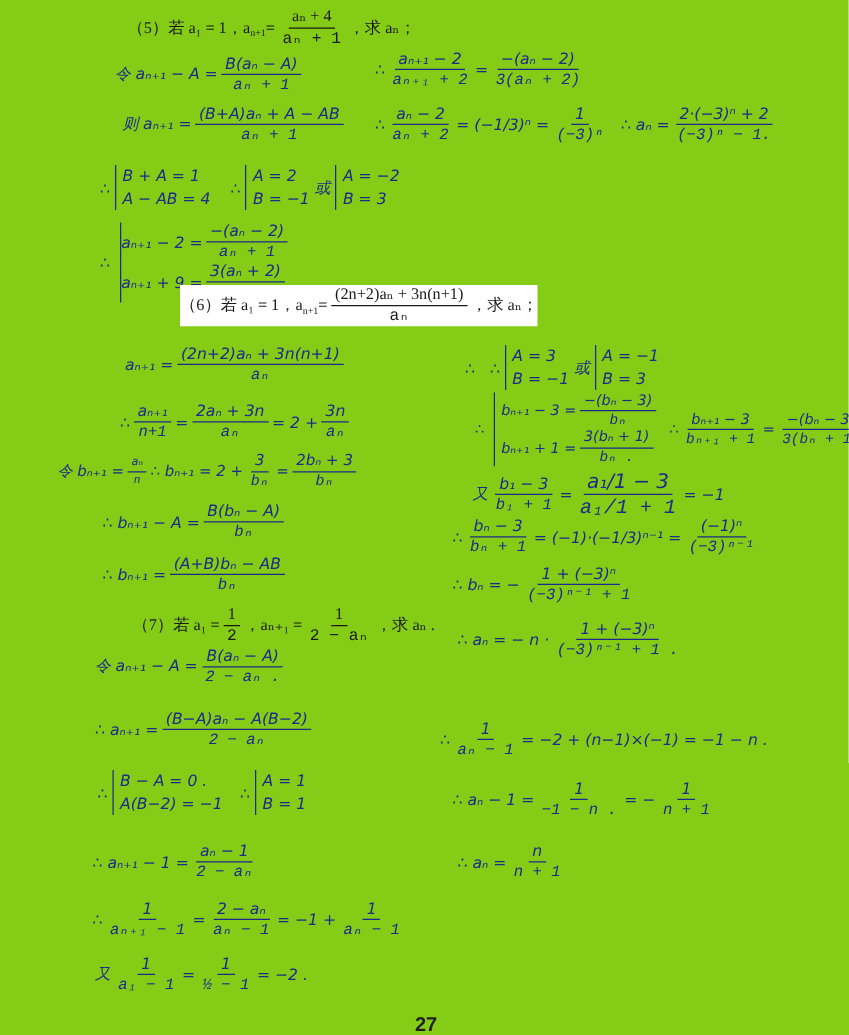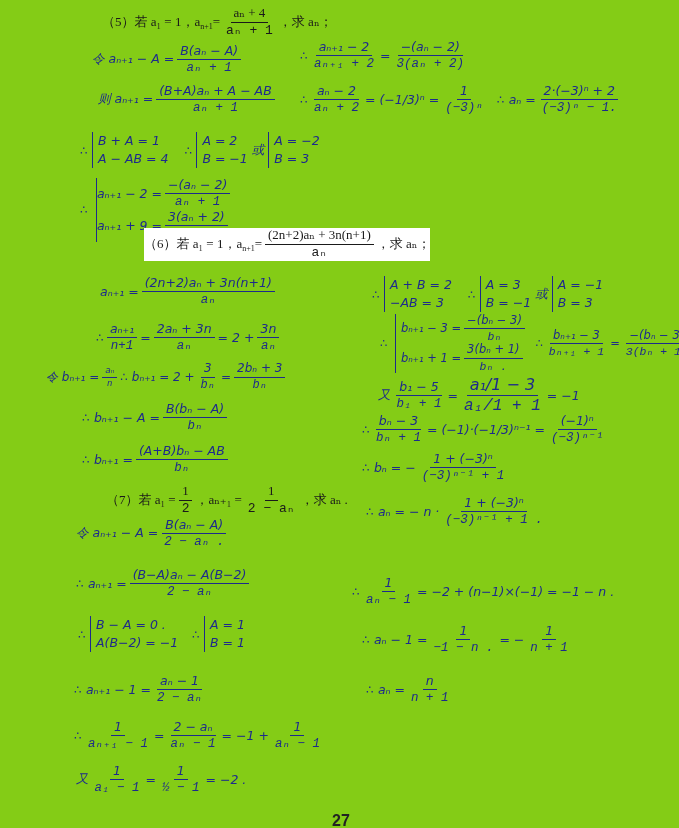--- a/index.html
+++ b/index.html
@@ -138,24 +138,21 @@
       </span>
   </div>
   <div class="abs hw" style="left:82px;top:444px;">
     <span class="mid">∴ bₙ₊₁ =</span><span class="frac">
         <span class="num">(A+B)bₙ − AB</span>
         <span class="den">bₙ</span>
       </span>
   </div>
 
   <div class="abs hw" style="left:372px;top:276px;">
-    <span class="mid">∴</span><span class="sys">
-        <span>A + B = 2</span>
-        <span>−AB = 3</span>
-      </span>
+    <span class="mid">∴</span>
     <span class="mid" style="margin-left:8px">∴</span><span class="sys">
         <span>A = 3</span>
         <span>B = −1</span>
       </span><span class="mid">或</span><span class="sys">
         <span>A = −1</span>
         <span>B = 3</span>
       </span>
   </div>
   <div class="abs hw" style="left:380px;top:314px;font-size:11.5px;">
     <span class="mid">∴</span>
@@ -172,21 +169,21 @@
     <span class="mid">∴</span><span class="frac">
         <span class="num">bₙ₊₁ − 3</span>
         <span class="den">bₙ₊₁ + 1</span>
       </span><span class="mid">=</span><span class="frac">
         <span class="num">−(bₙ − 3)</span>
         <span class="den">3(bₙ + 1)</span>
       </span>
   </div>
   <div class="abs hw" style="left:378px;top:376px;">
     <span class="mid">又</span><span class="frac">
-        <span class="num">b₁ − 5</span>
+        <span class="num">b₁ − 3</span>
         <span class="den">b₁ + 1</span>
       </span><span class="mid">=</span><span class="frac" style="font-size:16px">
         <span class="num">a₁/1 − 3</span>
         <span class="den">a₁/1 + 1</span>
       </span><span class="mid">= −1</span>
   </div>
   <div class="abs hw" style="left:362px;top:414px;">
     <span class="mid">∴</span><span class="frac">
         <span class="num">bₙ − 3</span>
         <span class="den">bₙ + 1</span>

